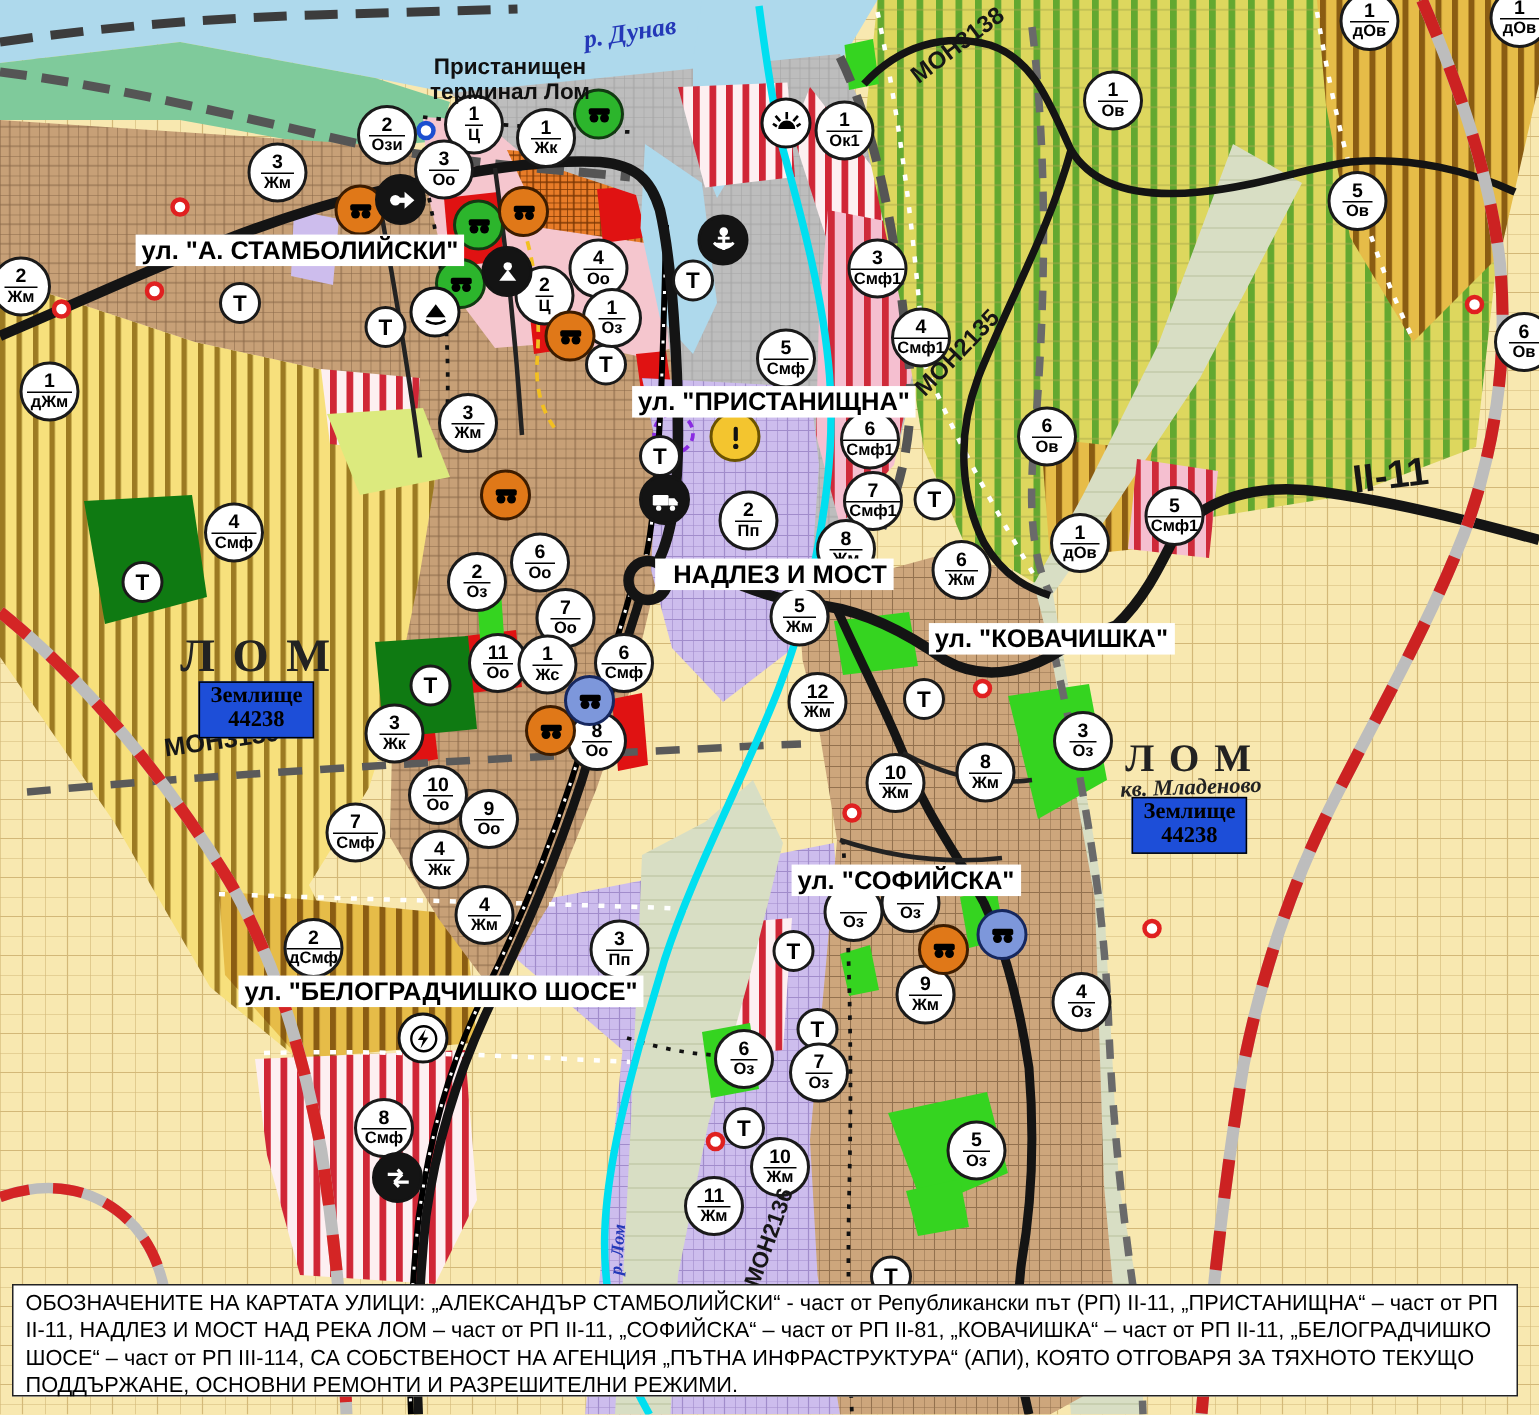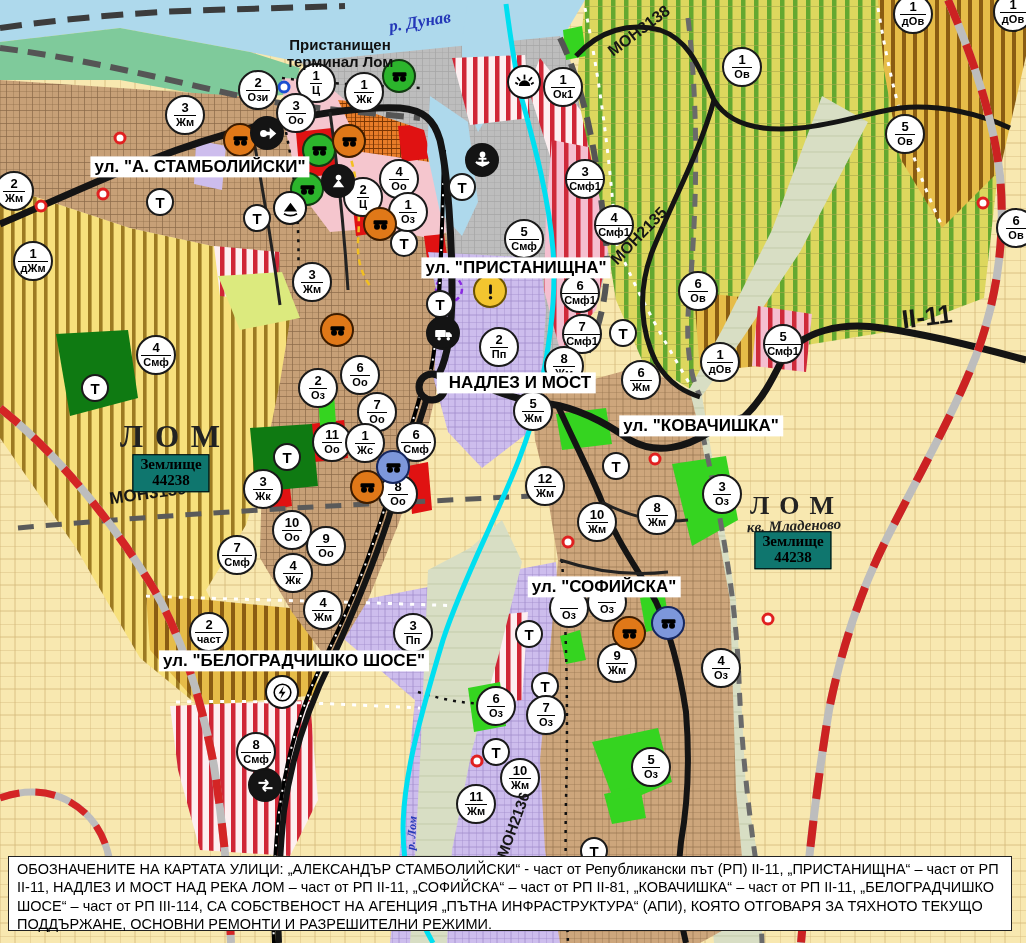--- a/index.html
+++ b/index.html
@@ -8,21 +8,21 @@
   #stage svg.map{position:absolute;left:0;top:0;z-index:0;}
   .ov{position:absolute;left:0;top:0;width:100%;height:100%;z-index:2;}
   .lbl{position:absolute;transform:translate(-50%,-50%);white-space:nowrap;color:#000;}
   .street-label{background:#fff;font-weight:bold;padding:0 4px;line-height:1.25;z-index:15;}
   .road-label{font-weight:bold;z-index:12;color:#161616;}
   .water-label{font-family:"Liberation Serif",serif;font-style:italic;font-weight:bold;color:#2438b8;z-index:12;}
   .water-label-sm{font-family:"Liberation Serif",serif;font-style:italic;font-weight:bold;color:#2438b8;z-index:12;}
   .terminal-label{font-weight:bold;text-align:center;white-space:pre-line;line-height:1.12;z-index:12;color:#101010;}
   .city-label{font-family:"Liberation Serif",serif;font-weight:bold;letter-spacing:.38em;color:#222;z-index:12;}
   .quarter-label{font-family:"Liberation Serif",serif;font-style:italic;font-weight:bold;color:#222;z-index:12;}
-  .area-box{position:absolute;transform:translate(-50%,-50%);background:#0f766e;border:1.5px solid #000;
+  .area-box{position:absolute;transform:translate(-50%,-50%);background:#1d4ed8;border:1.5px solid #000;
     font-family:"Liberation Serif",serif;font-weight:bold;font-size:15px;line-height:1.05;
     text-align:center;padding:2px 7px;z-index:15;color:#000;}
   .zm{position:absolute;transform:translate(-50%,-50%);width:40px;height:40px;background:#fff;
     border:2.3px solid #1a1a1a;border-radius:50%;display:flex;flex-direction:column;align-items:center;
     justify-content:center;font-weight:bold;z-index:10;box-sizing:border-box;color:#000;}
   .zm .zn{font-size:13px;line-height:1.05;}
   .zm .zc{font-size:11px;line-height:1.2;border-top:1.6px solid #000;padding:0 2px;text-align:right;}
   .tm{position:absolute;transform:translate(-50%,-50%);width:28px;height:28px;background:#fff;
     border:2.3px solid #1a1a1a;border-radius:50%;display:flex;align-items:center;justify-content:center;
     font-weight:bold;font-size:15px;z-index:9;box-sizing:border-box;color:#000;}
@@ -327,21 +327,21 @@
         <span class="zc">Жм</span>
       </div>
       <div class="zm" style="left: 641px; top: 380px; position: absolute; transform: translate(-50%, -50%);">
         <span class="zn">6</span>
         <span class="zc">Жм</span>
       </div>
       <div class="zm" style="left: 533px; top: 411px; position: absolute; transform: translate(-50%, -50%);">
         <span class="zn">5</span>
         <span class="zc">Жм</span>
       </div>
-      <div class="zm" style="left: 545px; top: 486px; position: absolute; transform: translate(-50%, -50%);">
+      <div class="zm" style="left: 545px; top: 468px; position: absolute; transform: translate(-50%, -50%);">
         <span class="zn">12</span>
         <span class="zc">Жм</span>
       </div>
       <div class="zm" style="left: 698px; top: 291px; position: absolute; transform: translate(-50%, -50%);">
         <span class="zn">6</span>
         <span class="zc">Ов</span>
       </div>
       <div class="zm" style="left: 783px; top: 344px; position: absolute; transform: translate(-50%, -50%);">
         <span class="zn">5</span>
         <span class="zc">Смф1</span>
@@ -397,21 +397,21 @@
       <div class="zm" style="left: 293px; top: 573px; position: absolute; transform: translate(-50%, -50%);">
         <span class="zn">4</span>
         <span class="zc">Жк</span>
       </div>
       <div class="zm" style="left: 237px; top: 555px; position: absolute; transform: translate(-50%, -50%);">
         <span class="zn">7</span>
         <span class="zc">Смф</span>
       </div>
       <div class="zm" style="left: 209px; top: 632px; position: absolute; transform: translate(-50%, -50%);">
         <span class="zn">2</span>
-        <span class="zc">част</span>
+        <span class="zc">дСмф</span>
       </div>
       <div class="zm" style="left: 323px; top: 610px; position: absolute; transform: translate(-50%, -50%);">
         <span class="zn">4</span>
         <span class="zc">Жм</span>
       </div>
       <div class="zm" style="left: 413px; top: 633px; position: absolute; transform: translate(-50%, -50%);">
         <span class="zn">3</span>
         <span class="zc">Пп</span>
       </div>
       <div class="zm" style="left: 256px; top: 752px; position: absolute; transform: translate(-50%, -50%);">

